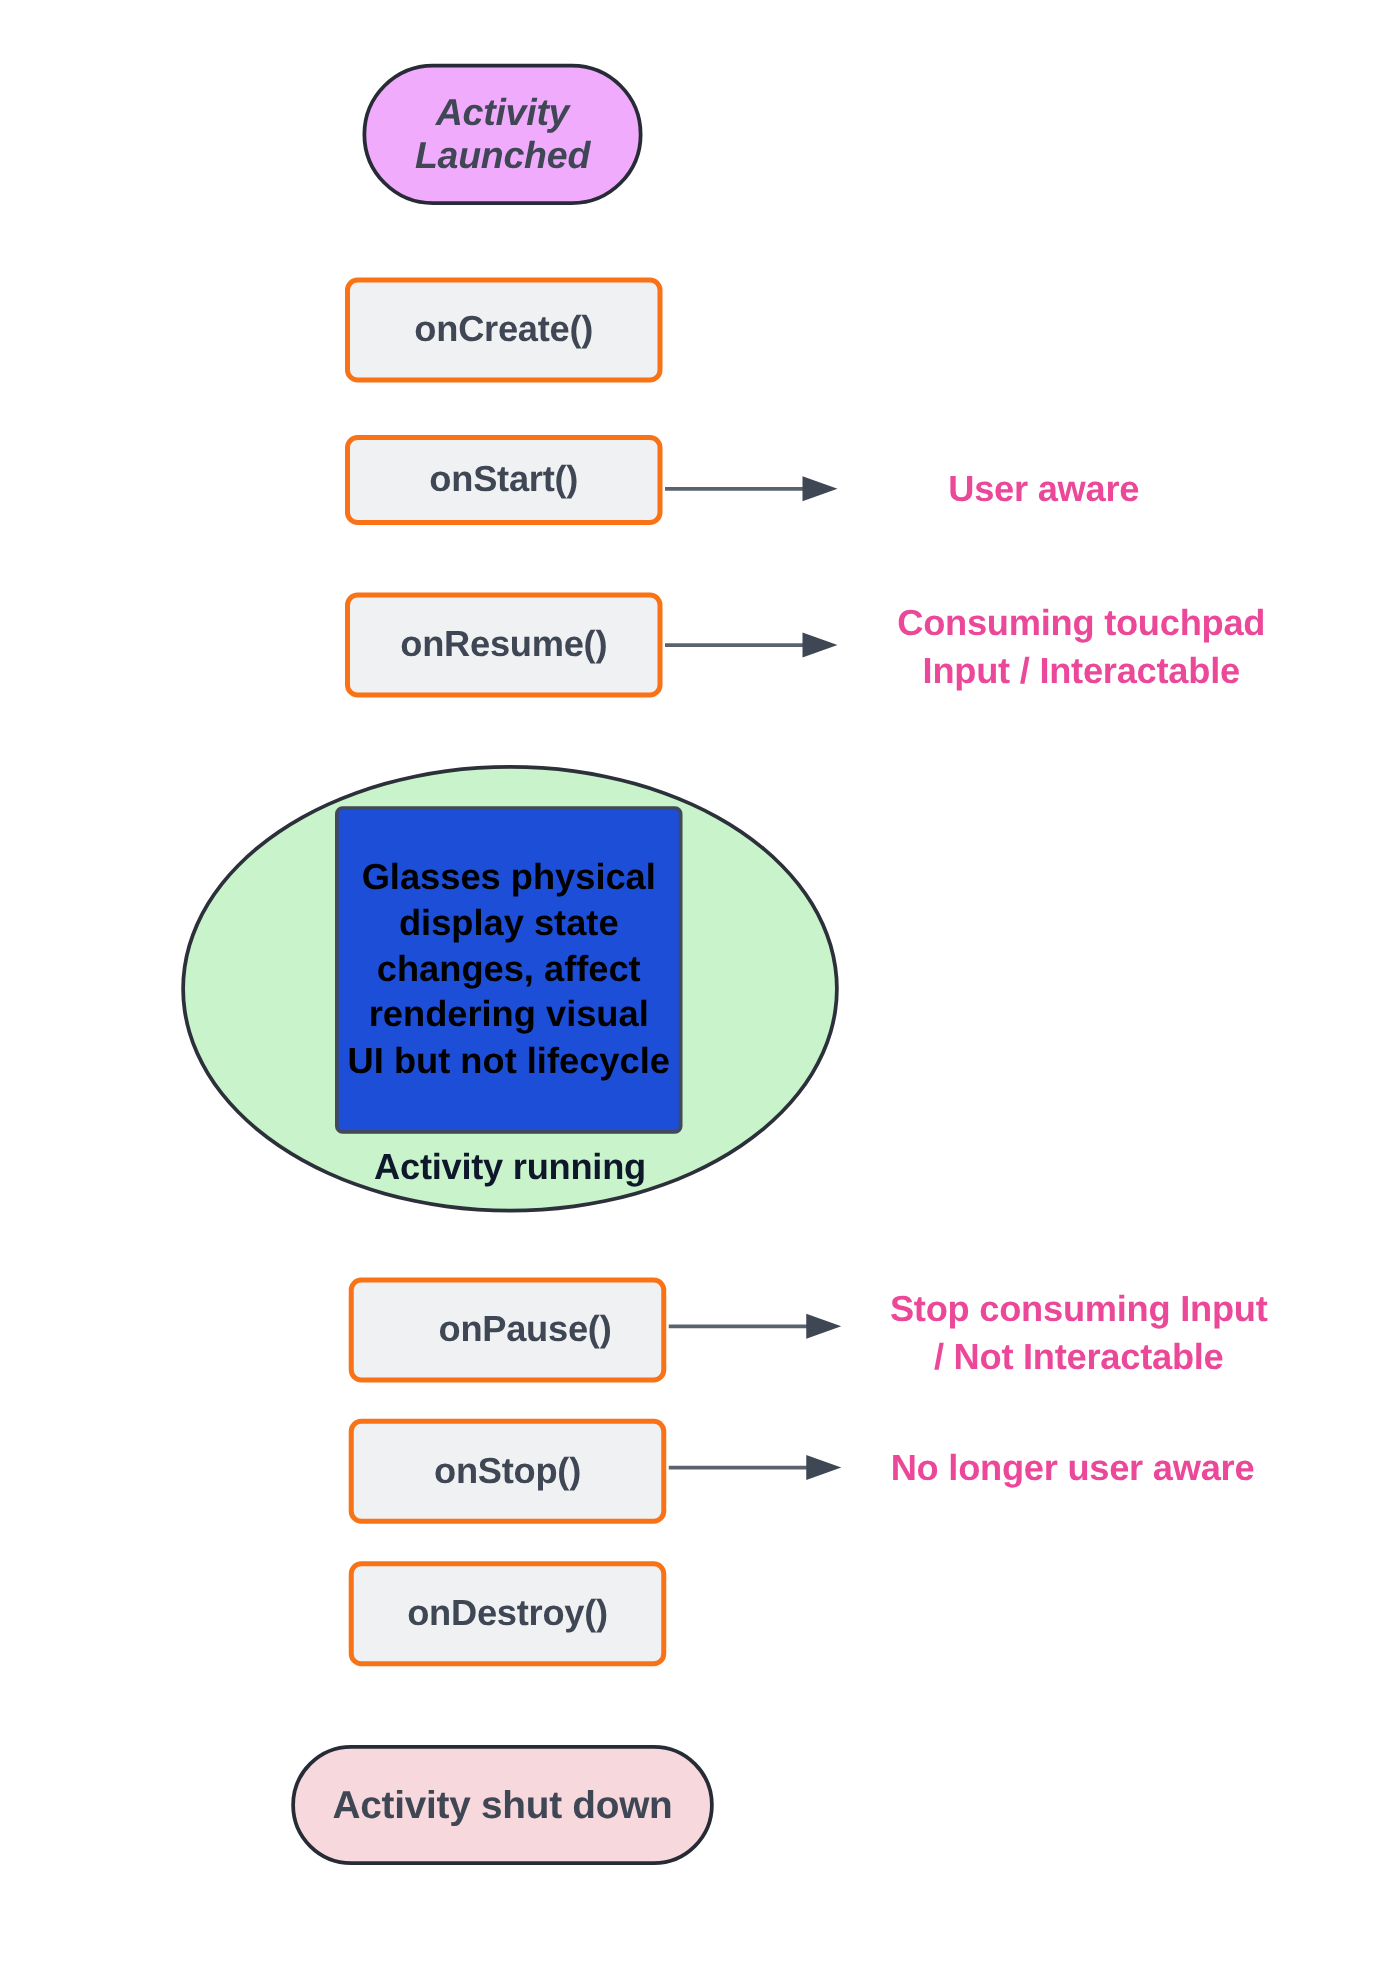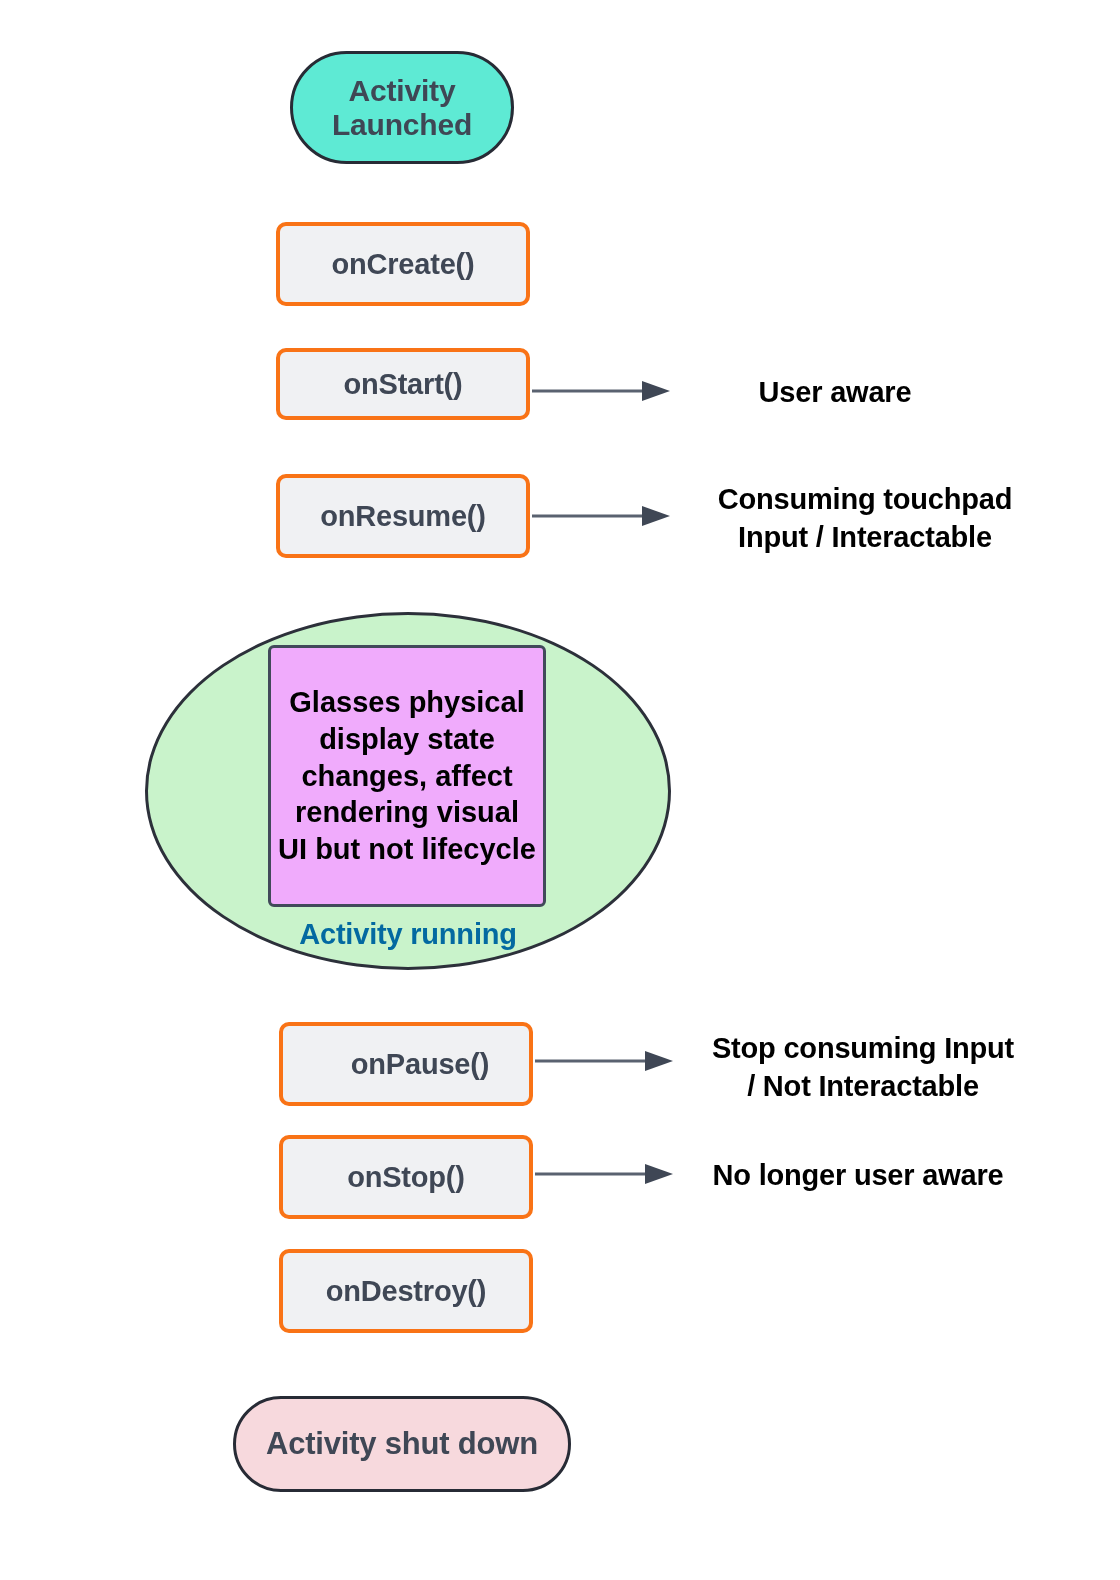--- a/index.html
+++ b/index.html
@@ -29,22 +29,23 @@
     color: #3f4755;
     letter-spacing: -0.2px;
   }
   
   .pill {
     border: 3px solid #272b35;
     border-radius: 999px;
     line-height: 1.12;
   }
   .pill.launched {
-    background: #5eead4;
+    background: #f0abfc;
     font-size: 30px;
+    font-style: italic;
   }
   .pill.shutdown {
     background: #f7d9dd;
     font-size: 31px;
   }
   
   .callback {
     background: #f0f1f3;
     border: 4px solid #f97316;
     border-radius: 10px;
@@ -57,48 +58,48 @@
     background: #c9f3cb;
     border: 3px solid #2c303a;
     border-radius: 50%;
   }
   .ellipse-label {
     position: absolute;
     width: 100%;
     text-align: center;
     font-weight: bold;
     font-size: 29px;
-    color: #0369a1;
+    color: #0f172a;
     letter-spacing: -0.2px;
   }
   .inner-note {
     position: absolute;
     box-sizing: border-box;
-    background: #f0abfc;
+    background: #1d4ed8;
     border: 3px solid #41495a;
     border-radius: 6px;
     display: flex;
     align-items: center;
     justify-content: center;
     text-align: center;
     font-weight: bold;
     font-size: 29px;
     line-height: 1.27;
     color: #000000;
     padding: 16px 6px;
   }
   
   .side-label {
     position: absolute;
     box-sizing: border-box;
     text-align: center;
     font-weight: bold;
     font-size: 29px;
     line-height: 1.3;
-    color: #000000;
+    color: #ec4899;
     letter-spacing: -0.2px;
   }
   
   .arrow {
     position: absolute;
     height: 20px;
     display: block;
   }
   .arrow svg { display: block; overflow: visible; }
 </style>

